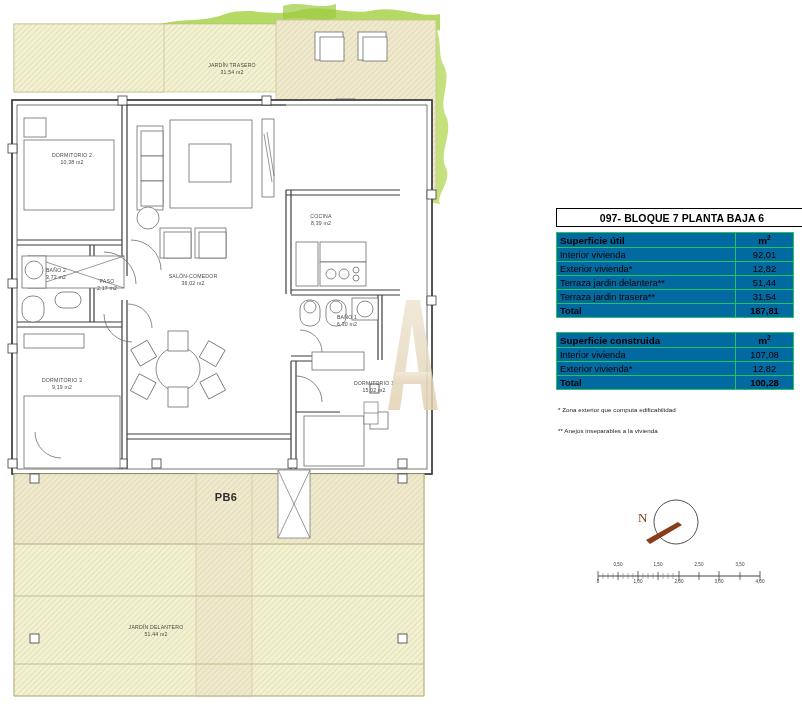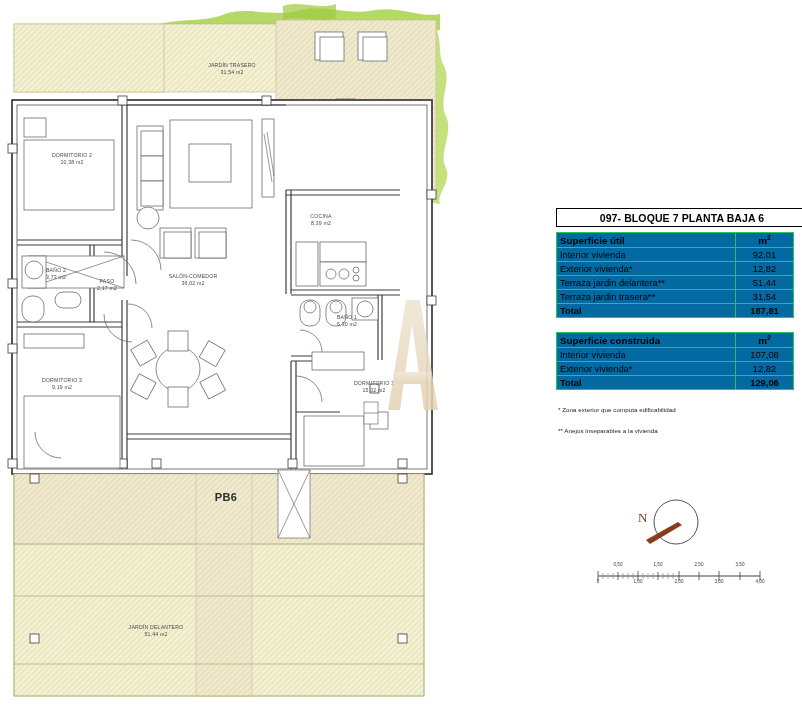--- a/index.html
+++ b/index.html
@@ -480,21 +480,21 @@
         <tr>
           <td>Interior vivienda</td>
           <td class="num">107,08</td>
         </tr>
         <tr>
           <td>Exterior vivienda*</td>
           <td class="num">12,82</td>
         </tr>
         <tr class="totrow">
           <td>Total</td>
-          <td class="num">129,06</td>
+          <td class="num">100,28</td>
         </tr>
       </tbody>
     </table>
 
     <div class="footnote f1">* Zona exterior que computa edificabilidad</div>
     <div class="footnote f2">** Anejos inseparables a la vivienda</div>
   </div>
 
   <div id="compass">
     <svg width="80" height="62" viewBox="0 0 80 62" xmlns="http://www.w3.org/2000/svg">

